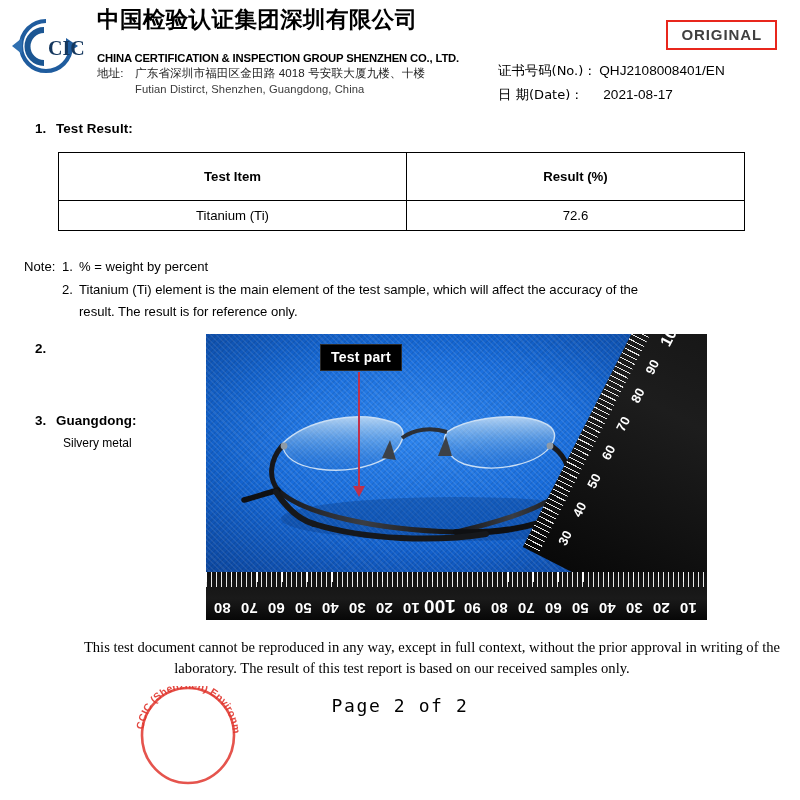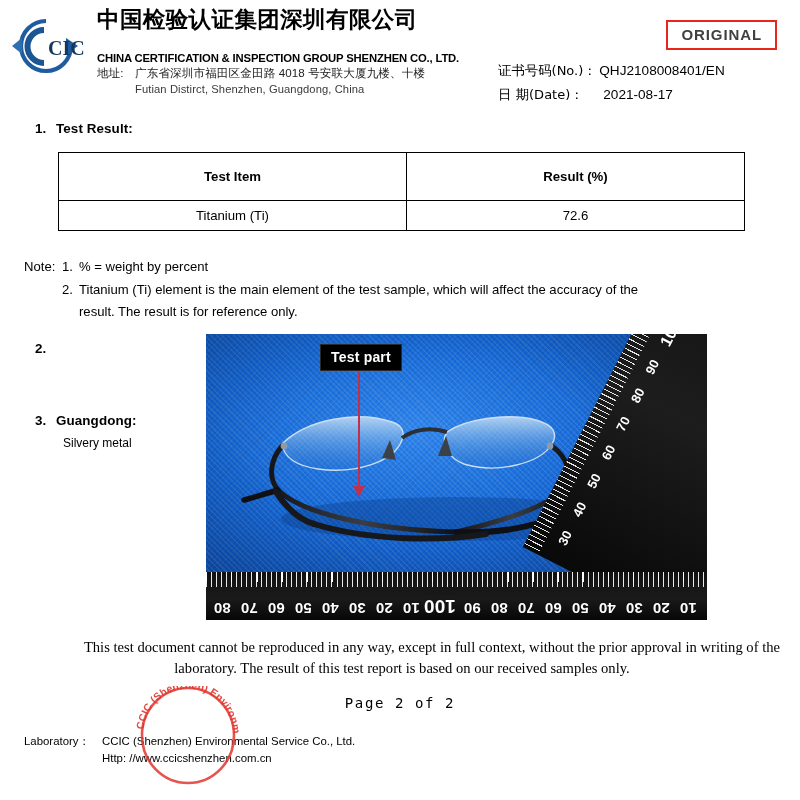--- a/index.html
+++ b/index.html
@@ -214,21 +214,21 @@
   .disclaimer {
     position: absolute; left: 24px; top: 637px; width: 756px;
     font-family: "Liberation Serif", serif;
     font-size: 14.6px; line-height: 21px; text-align: center;
   }
   .disclaimer .l1 { text-align: right; }
   .page-num {
     position: absolute; left: 0; top: 695px; width: 800px;
     text-align: center;
     font-family: "DejaVu Sans Mono", monospace;
-    font-size: 14px; letter-spacing: 1.6px;
+    font-size: 18px; letter-spacing: 1.6px;
   }
   .lab {
     position: absolute; left: 24px; top: 733px; width: 760px;
     font-size: 11.4px; line-height: 16.5px;
   }
   .lab-row { display: flex; white-space: nowrap; }
   .lab-lbl { width: 78px; flex: 0 0 78px; }
   .lab-row.cont .lab-lbl { visibility: hidden; }
 
   
@@ -434,28 +434,20 @@
 </div>
 
 <div class="disclaimer">
   <div class="l1">This test document cannot be reproduced in any way, except in full context, without the prior approval in writing of the</div>
   <div>laboratory.    The result of this test report is based on our received samples only.</div>
 </div>
 
 <div class="page-num">Page 2 of 2</div>
 
 <div class="lab">
-  <div class="lab-row">
-    <span class="lab-lbl">Laboratory：</span>
-    <span>CCIC (Shenzhen) Environmental Service Co., Ltd.</span>
-  </div>
-  <div class="lab-row cont">
-    <span class="lab-lbl">Laboratory：</span>
-    <span>Http: //www.ccicshenzhen.com.cn</span>
-  </div>
 </div>
 
 <div class="stamp">
   <svg viewBox="0 0 110 99" width="110" height="99">
     <defs>
       <path id="stampArc" d="M 10,49.5 A 45,47 0 0 1 100,49.5" fill="none"></path>
     </defs>
     <ellipse cx="55" cy="49.5" rx="46" ry="47.5" fill="none" stroke="#e0362e" stroke-width="2.6" opacity=".85"></ellipse>
     <text font-family="Liberation Sans, sans-serif" font-size="10.5" font-weight="bold" fill="#e0362e" opacity=".9">
       <textPath href="#stampArc" startOffset="4%">CCIC (Shenzhen) Environmental Service Co., Ltd.</textPath>

